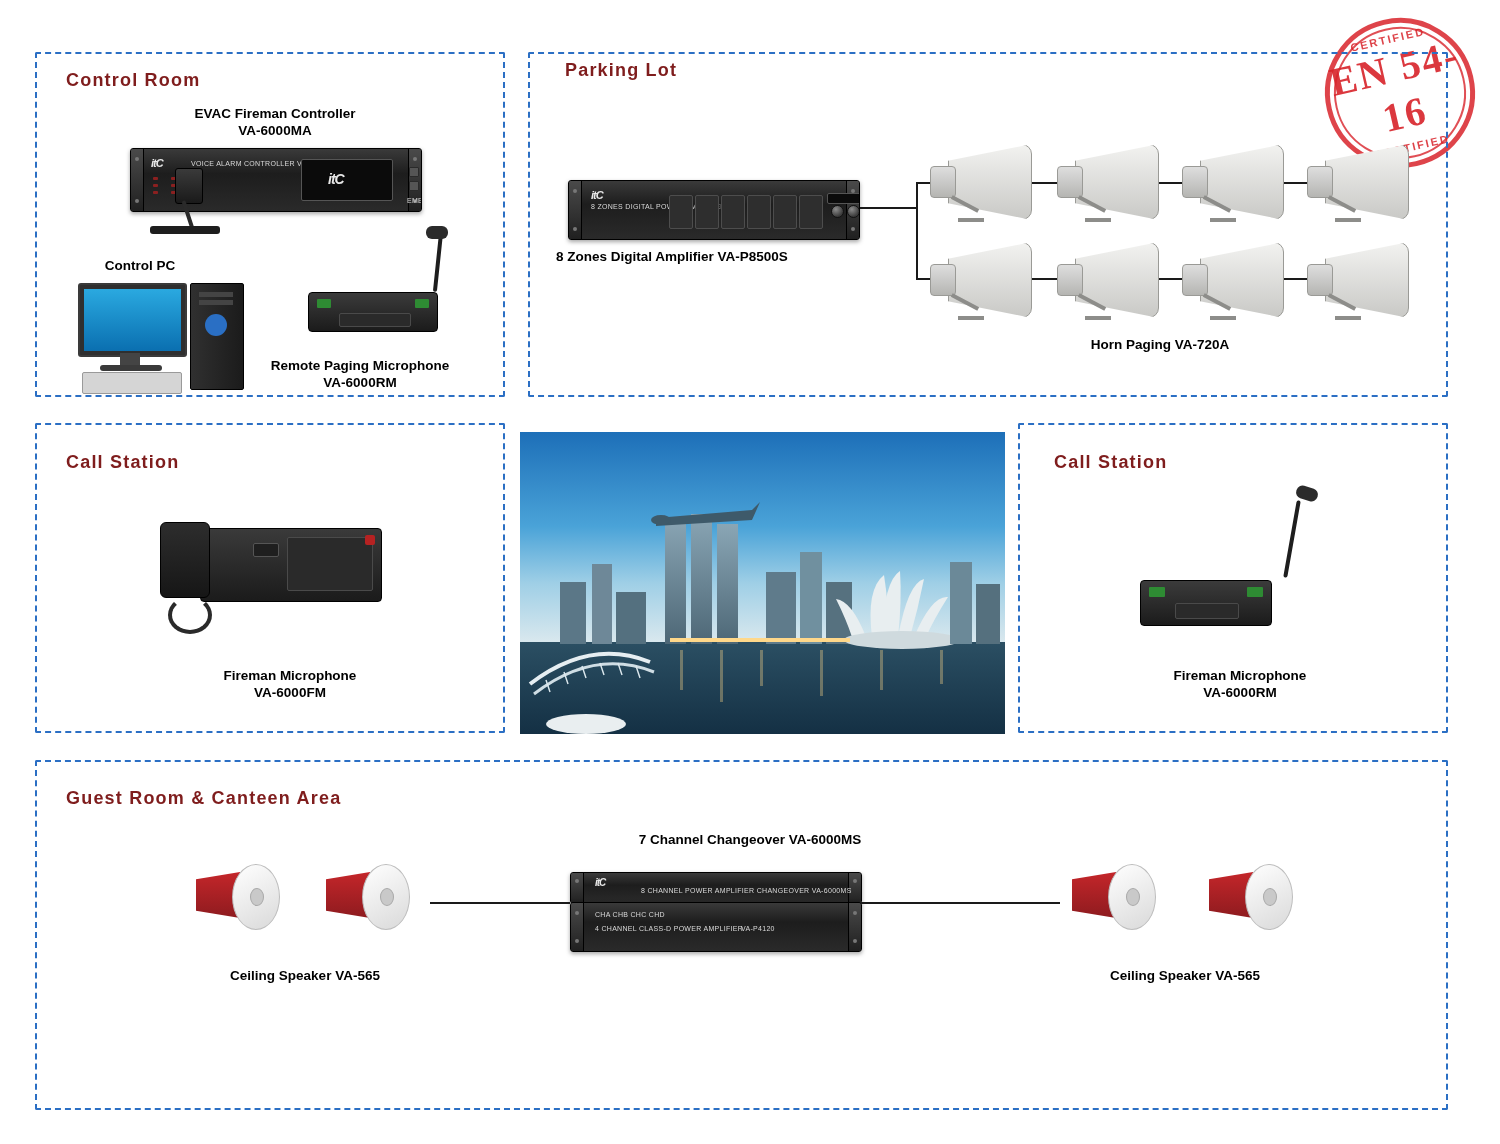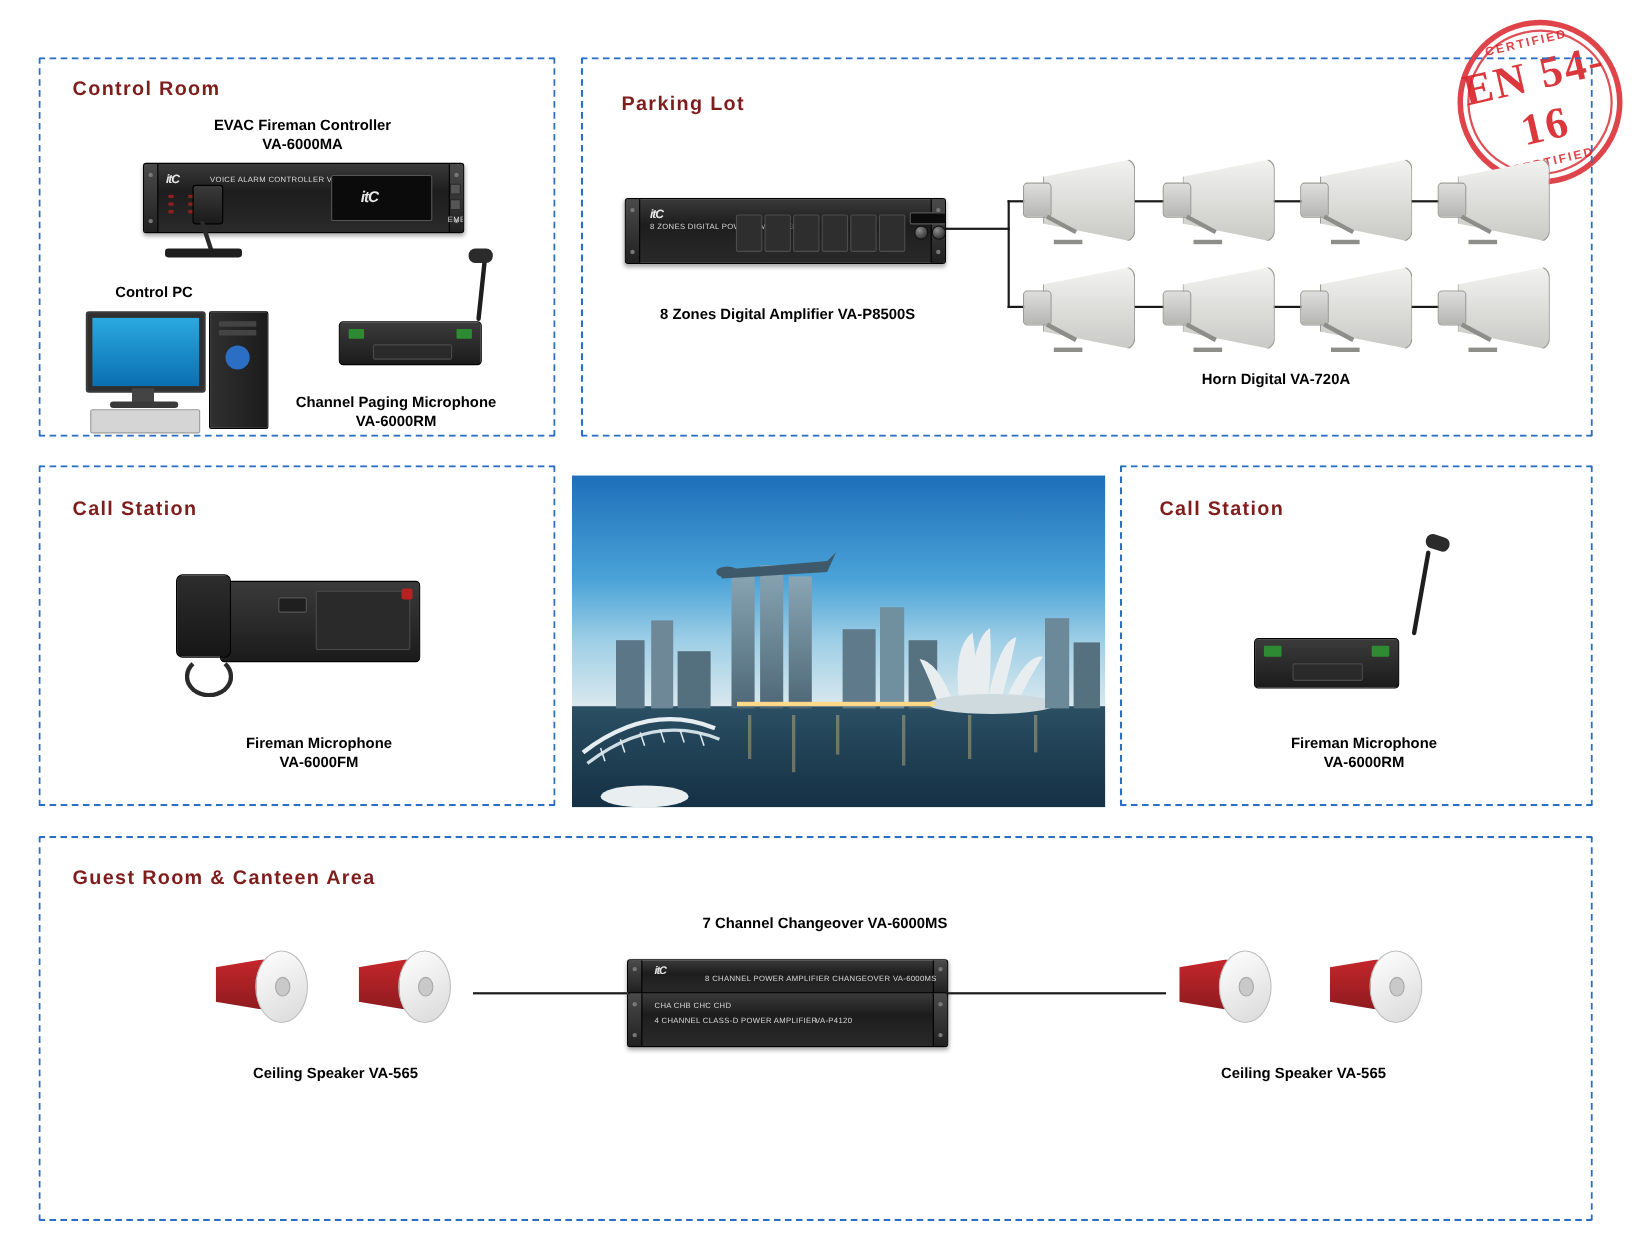--- a/index.html
+++ b/index.html
@@ -247,25 +247,25 @@
     <div style="position:absolute; left:8px; top:16px; width:34px; height:5px; background:#444;"></div>
   </div>
 
   <div style="position:absolute; left:436px; top:232px; width:4px; height:60px; background:#1e1e1e; border-radius:2px; transform:rotate(6deg);"></div>
   <div style="position:absolute; left:426px; top:226px; width:22px; height:13px; background:#2b2b2b; border-radius:6px;"></div>
   <div style="position:absolute; left:308px; top:292px; width:128px; height:38px; background:linear-gradient(180deg,#3b3b3b,#1b1b1b); border:1px solid #000; border-radius:4px;">
     <div style="position:absolute; left:8px; top:6px; width:14px; height:9px; background:#2e8b33; border-radius:1px;"></div>
     <div style="position:absolute; right:8px; top:6px; width:14px; height:9px; background:#2e8b33; border-radius:1px;"></div>
     <div style="position:absolute; left:30px; top:20px; width:70px; height:12px; background:#2a2a2a; border:1px solid #4a4a4a; border-radius:2px;"></div>
   </div>
-  <div class="label" style="left:240px; top:358px; width:240px;">Channel Paging Microphone
+  <div class="label" style="left:240px; top:358px; width:240px;">Remote Paging Microphone
 VA-6000RM</div>
 
   <div class="panel" style="left:528px; top:52px; width:920px; height:345px;"></div>
-  <div class="panel-title" style="left:565px; top:84px;">Parking Lot</div>
+  <div class="panel-title" style="left:565px; top:60px;">Parking Lot</div>
 
   <div class="rack" style="left:568px; top:180px; width:290px; height:58px;">
     <div class="ear" style="left:0;"></div>
     <div class="ear right"></div>
     <div class="screw" style="left:4px; top:8px;"></div>
     <div class="screw" style="left:4px; bottom:8px;"></div>
     <div class="screw" style="right:4px; top:8px;"></div>
     <div class="screw" style="right:4px; bottom:8px;"></div>
     <div class="itc-logo" style="left:22px; top:8px; font-size:11px;">itC</div>
     <div class="brandtxt" style="left:22px; top:22px;">8 ZONES DIGITAL POWER AMPLIFIER</div>
@@ -273,21 +273,21 @@
     <div class="zonecol" style="left:126px; top:14px; width:22px; height:32px;"></div>
     <div class="zonecol" style="left:152px; top:14px; width:22px; height:32px;"></div>
     <div class="zonecol" style="left:178px; top:14px; width:22px; height:32px;"></div>
     <div class="zonecol" style="left:204px; top:14px; width:22px; height:32px;"></div>
     <div class="zonecol" style="left:230px; top:14px; width:22px; height:32px;"></div>
     <div class="knob" style="left:262px; top:24px;"></div>
     <div class="knob" style="left:278px; top:24px;"></div>
 
     <div class="lcd" style="left:258px; top:12px; width:56px; height:9px;"></div>
   </div>
-  <div class="label" style="left:556px; top:278px; width:320px; text-align:center;">8 Zones Digital Amplifier VA-P8500S</div>
+  <div class="label" style="left:556px; top:249px; width:320px; text-align:left;">8 Zones Digital Amplifier VA-P8500S</div>
 
   <div class="wire" style="left:860px; top:207px; width:58px; height:2px;"></div>
   <div class="wire" style="left:916px; top:182px; width:2px; height:98px;"></div>
   <div class="wire" style="left:916px; top:182px; width:30px; height:2px;"></div>
   <div class="wire" style="left:916px; top:278px; width:30px; height:2px;"></div>
   <div class="wire" style="left:1010px; top:182px; width:320px; height:2px;"></div>
   <div class="wire" style="left:1010px; top:278px; width:320px; height:2px;"></div>
 
   <div class="horn" style="left:928px; top:140px;">
     <div style="position:absolute; left:20px; top:4px; width:82px; height:74px; background:linear-gradient(180deg,#f2f2f0,#c9c9c6); border:1px solid #9a9a96; border-radius:6px 10px 10px 6px; clip-path:polygon(0% 22%, 100% 0%, 100% 100%, 0% 78%);"></div>
@@ -332,21 +332,21 @@
     <div style="position:absolute; left:22px; top:62px; width:30px; height:4px; background:#8d8d8a; transform:rotate(28deg);"></div>
     <div style="position:absolute; left:30px; top:78px; width:26px; height:4px; background:#8d8d8a;"></div>
   </div>
   <div class="horn" style="left:1305px; top:238px;">
     <div style="position:absolute; left:20px; top:4px; width:82px; height:74px; background:linear-gradient(180deg,#f2f2f0,#c9c9c6); border:1px solid #9a9a96; border-radius:6px 10px 10px 6px; clip-path:polygon(0% 22%, 100% 0%, 100% 100%, 0% 78%);"></div>
     <div style="position:absolute; left:2px; top:26px; width:24px; height:30px; background:linear-gradient(180deg,#dedede,#b5b5b2); border:1px solid #9a9a96; border-radius:4px;"></div>
     <div style="position:absolute; left:22px; top:62px; width:30px; height:4px; background:#8d8d8a; transform:rotate(28deg);"></div>
     <div style="position:absolute; left:30px; top:78px; width:26px; height:4px; background:#8d8d8a;"></div>
   </div>
 
-  <div class="label" style="left:1000px; top:337px; width:320px;">Horn Digital VA-720A</div>
+  <div class="label" style="left:1000px; top:337px; width:320px;">Horn Paging VA-720A</div>
 
   <div class="panel" style="left:35px; top:423px; width:470px; height:310px;"></div>
   <div class="panel-title" style="left:66px; top:452px;">Call Station</div>
 
   <div style="position:absolute; left:200px; top:528px; width:180px; height:72px; background:linear-gradient(180deg,#3a3a3a,#1b1b1b); border:1px solid #000; border-radius:4px;">
     <div style="position:absolute; left:86px; top:8px; width:84px; height:52px; background:#2a2a2a; border:1px solid #4a4a4a; border-radius:2px;"></div>
     <div style="position:absolute; right:6px; top:6px; width:10px; height:10px; background:#b62222; border-radius:2px;"></div>
     <div style="position:absolute; left:52px; top:14px; width:24px; height:12px; background:#1f1f1f; border:1px solid #555; border-radius:2px;"></div>
   </div>
 

